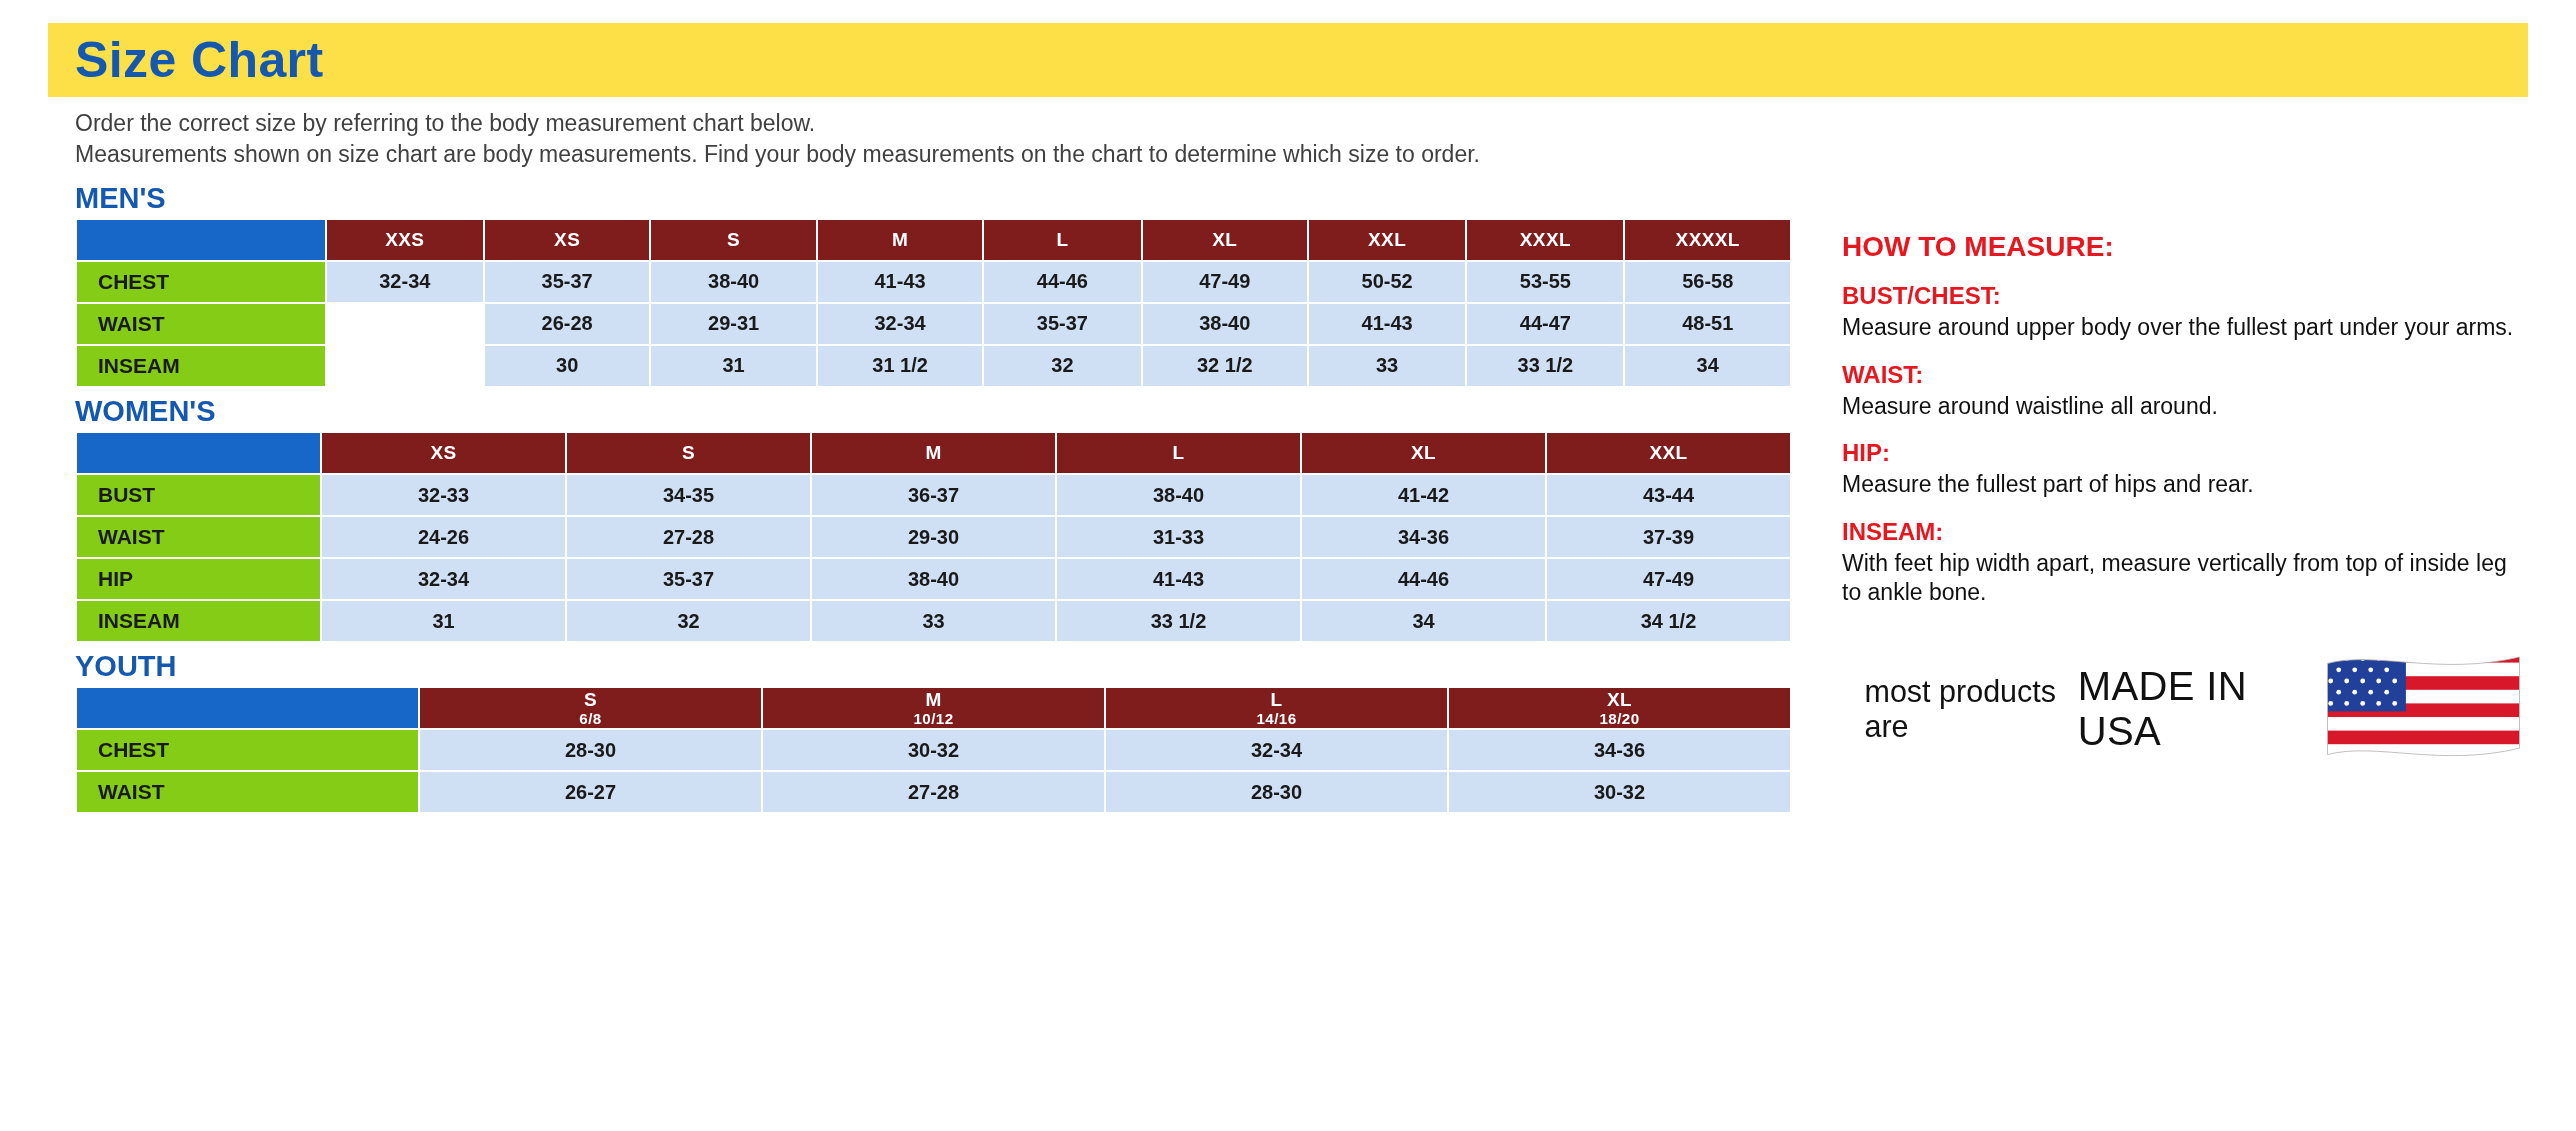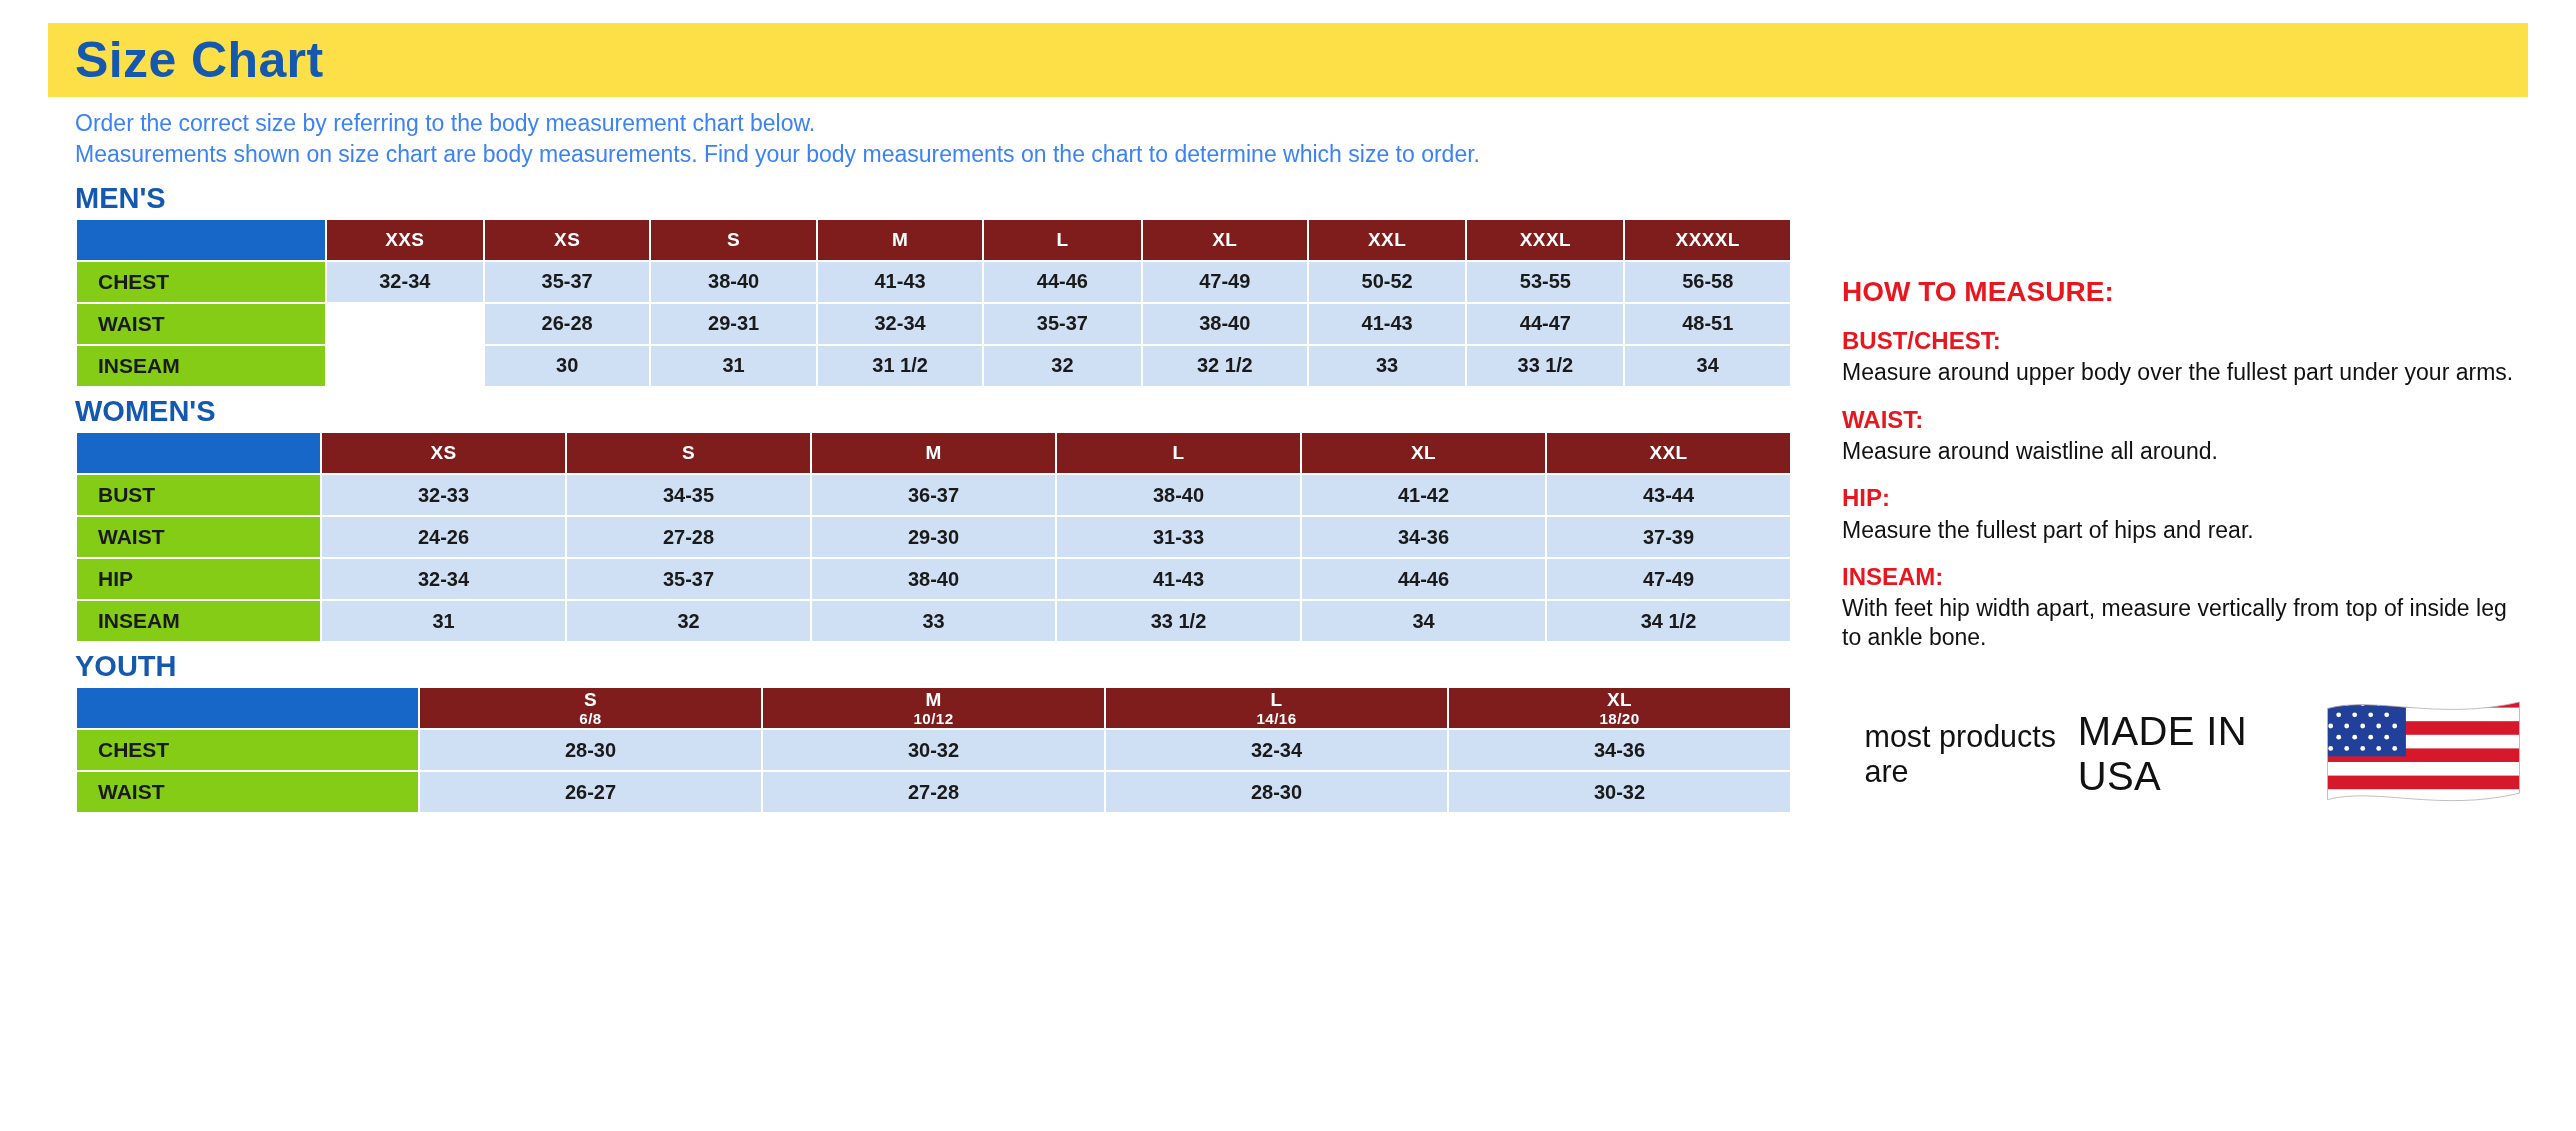--- a/index.html
+++ b/index.html
@@ -40,28 +40,28 @@
     font-weight: bold;
     letter-spacing: 0.4px;
     line-height: 1;
   }
 
   .intro {
     margin-top: 11.2px;
     margin-left: 27px;
     font-size: 23px;
     line-height: 1.35;
-    color: #3b82f6;
+    color: #404040;
   }
   .intro div { white-space: nowrap; }
 
   
   .columns {
     display: flex;
-    align-items: flex-end;
+    align-items: center;
     margin-top: 4.8px;
   }
   .left-col {
     width: 1733px;
     flex: 0 0 1733px;
     margin-left: 27px;
   }
   .right-col {
     flex: 1 1 auto;
     margin-left: 34px;

